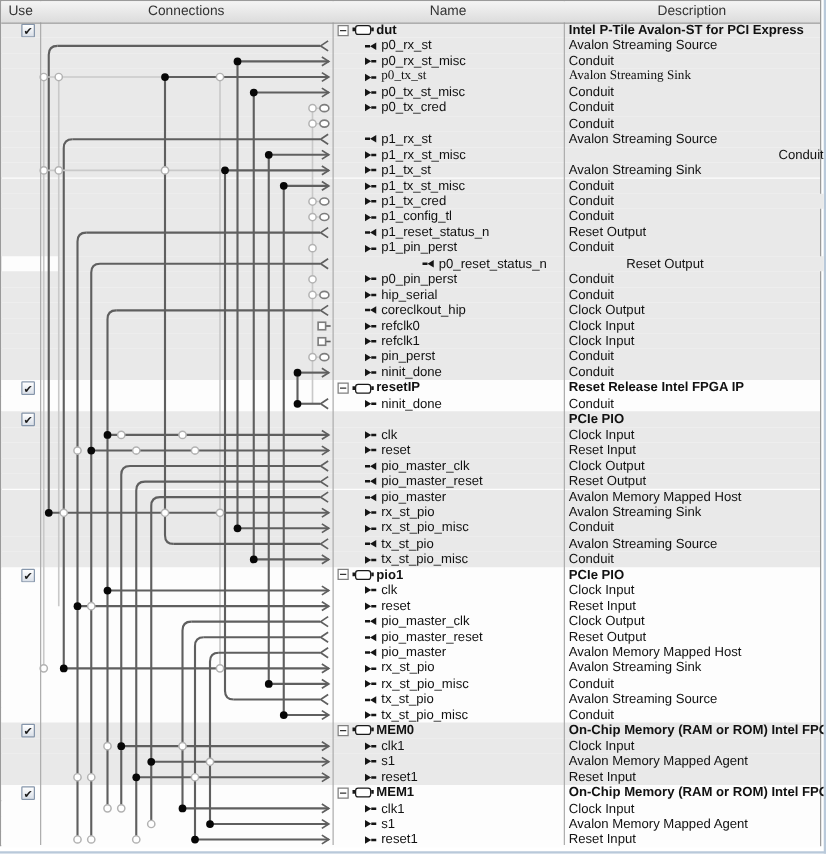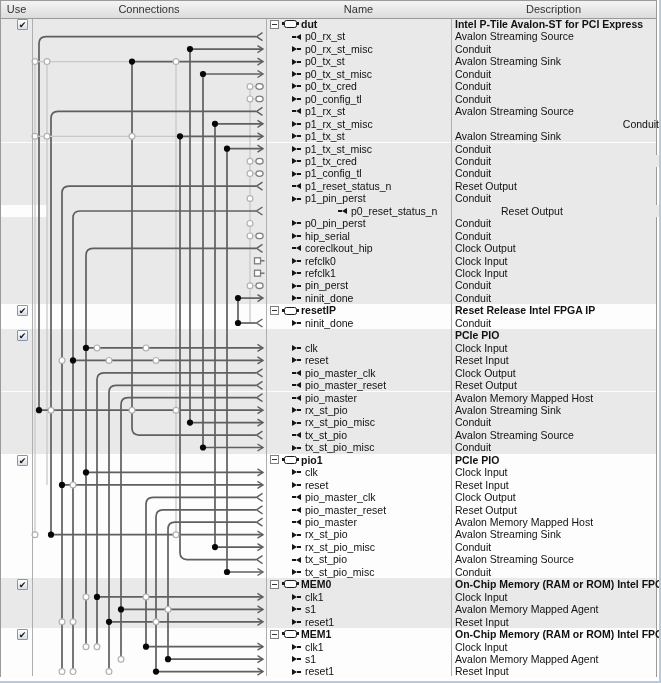--- a/index.html
+++ b/index.html
@@ -73,21 +73,21 @@
         <div class="row g" style="top: 41.9px; height: 12.45px;">
           <div class="cell c-name">
             <div class="picon">
               <div class="tri-r"></div>
               <div class="bar"></div>
             </div>
             <div class="nlabel">p0_rx_st_misc</div>
           </div>
           <div class="cell c-desc">Conduit</div>
         </div>
-        <div class="row g" style="top: 54.35px; height: 12.45px;">
+        <div class="row g" style="top: 54.35px; height: 12.45px; font-family: Liberation Serif, serif;">
           <div class="cell c-name">
             <div class="picon">
               <div class="tri-r"></div>
               <div class="bar"></div>
             </div>
             <div class="nlabel">p0_tx_st</div>
           </div>
           <div class="cell c-desc">Avalon Streaming Sink</div>
         </div>
         <div class="row g" style="top: 66.8px; height: 12.45px;">
@@ -104,27 +104,20 @@
           <div class="cell c-name">
             <div class="picon">
               <div class="tri-r"></div>
               <div class="bar"></div>
             </div>
             <div class="nlabel">p0_tx_cred</div>
           </div>
           <div class="cell c-desc">Conduit</div>
         </div>
         <div class="row g" style="top: 91.7px; height: 12.45px;">
-          <div class="cell c-name">
-            <div class="picon">
-              <div class="tri-r"></div>
-              <div class="bar"></div>
-            </div>
-            <div class="nlabel">p0_config_tl</div>
-          </div>
           <div class="cell c-desc">Conduit</div>
         </div>
         <div class="row g" style="top: 104.15px; height: 12.45px;">
           <div class="cell c-name">
             <div class="picon">
               <div class="bar"></div>
               <div class="tri-l"></div>
             </div>
             <div class="nlabel">p1_rx_st</div>
           </div>

